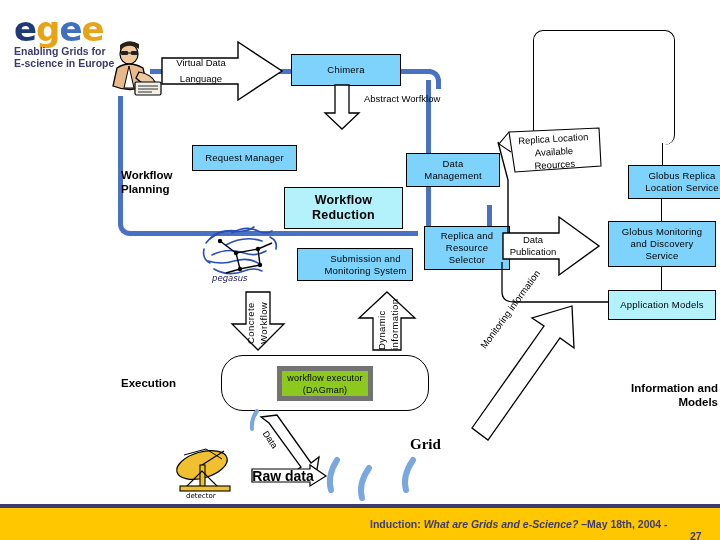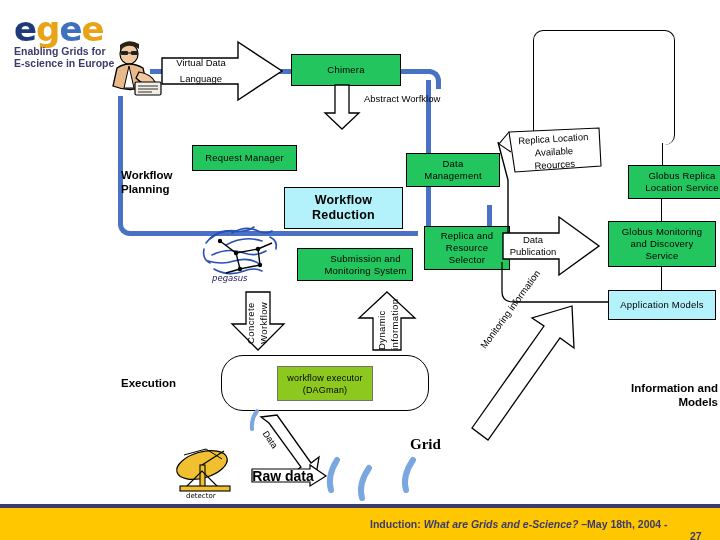--- a/index.html
+++ b/index.html
@@ -2,25 +2,25 @@
 <html><head>
 <meta charset="utf-8">
 <style>
   html,body{margin:0;padding:0;background:#fff;}
   body{width:720px;height:540px;position:relative;overflow:hidden;
        font-family:"Liberation Sans",sans-serif;color:#000;}
   .stage{position:absolute;left:0;top:0;width:720px;height:540px;}
   .abs{position:absolute;box-sizing:border-box;}
 
   
-  .box{border:1.2px solid #000;background:#22c55e;display:flex;align-items:center;
+  .box{border:1.2px solid #000;background:#7dd3fc;display:flex;align-items:center;
        justify-content:center;text-align:center;font-size:9.5px;line-height:12px;
        letter-spacing:.2px;}
   .box.cyan{background:#b3f2fb;border:1.5px solid #000;}
-  .box.green{background:#8cc81e;border:1px solid #737373;font-size:9px;}
+  .box.green{background:#8cc81e;border:5px solid #737373;font-size:9px;}
 
   
   .caption{font-weight:bold;font-size:11.5px;line-height:13.5px;color:#000;}
 
   
   .bl{background:#4a72c4;}
   .blcorner{border:5px solid #4a72c4;background:transparent;}
 
   
   .logo-e{font-family:"DejaVu Sans",sans-serif;font-size:34px;font-weight:600;

